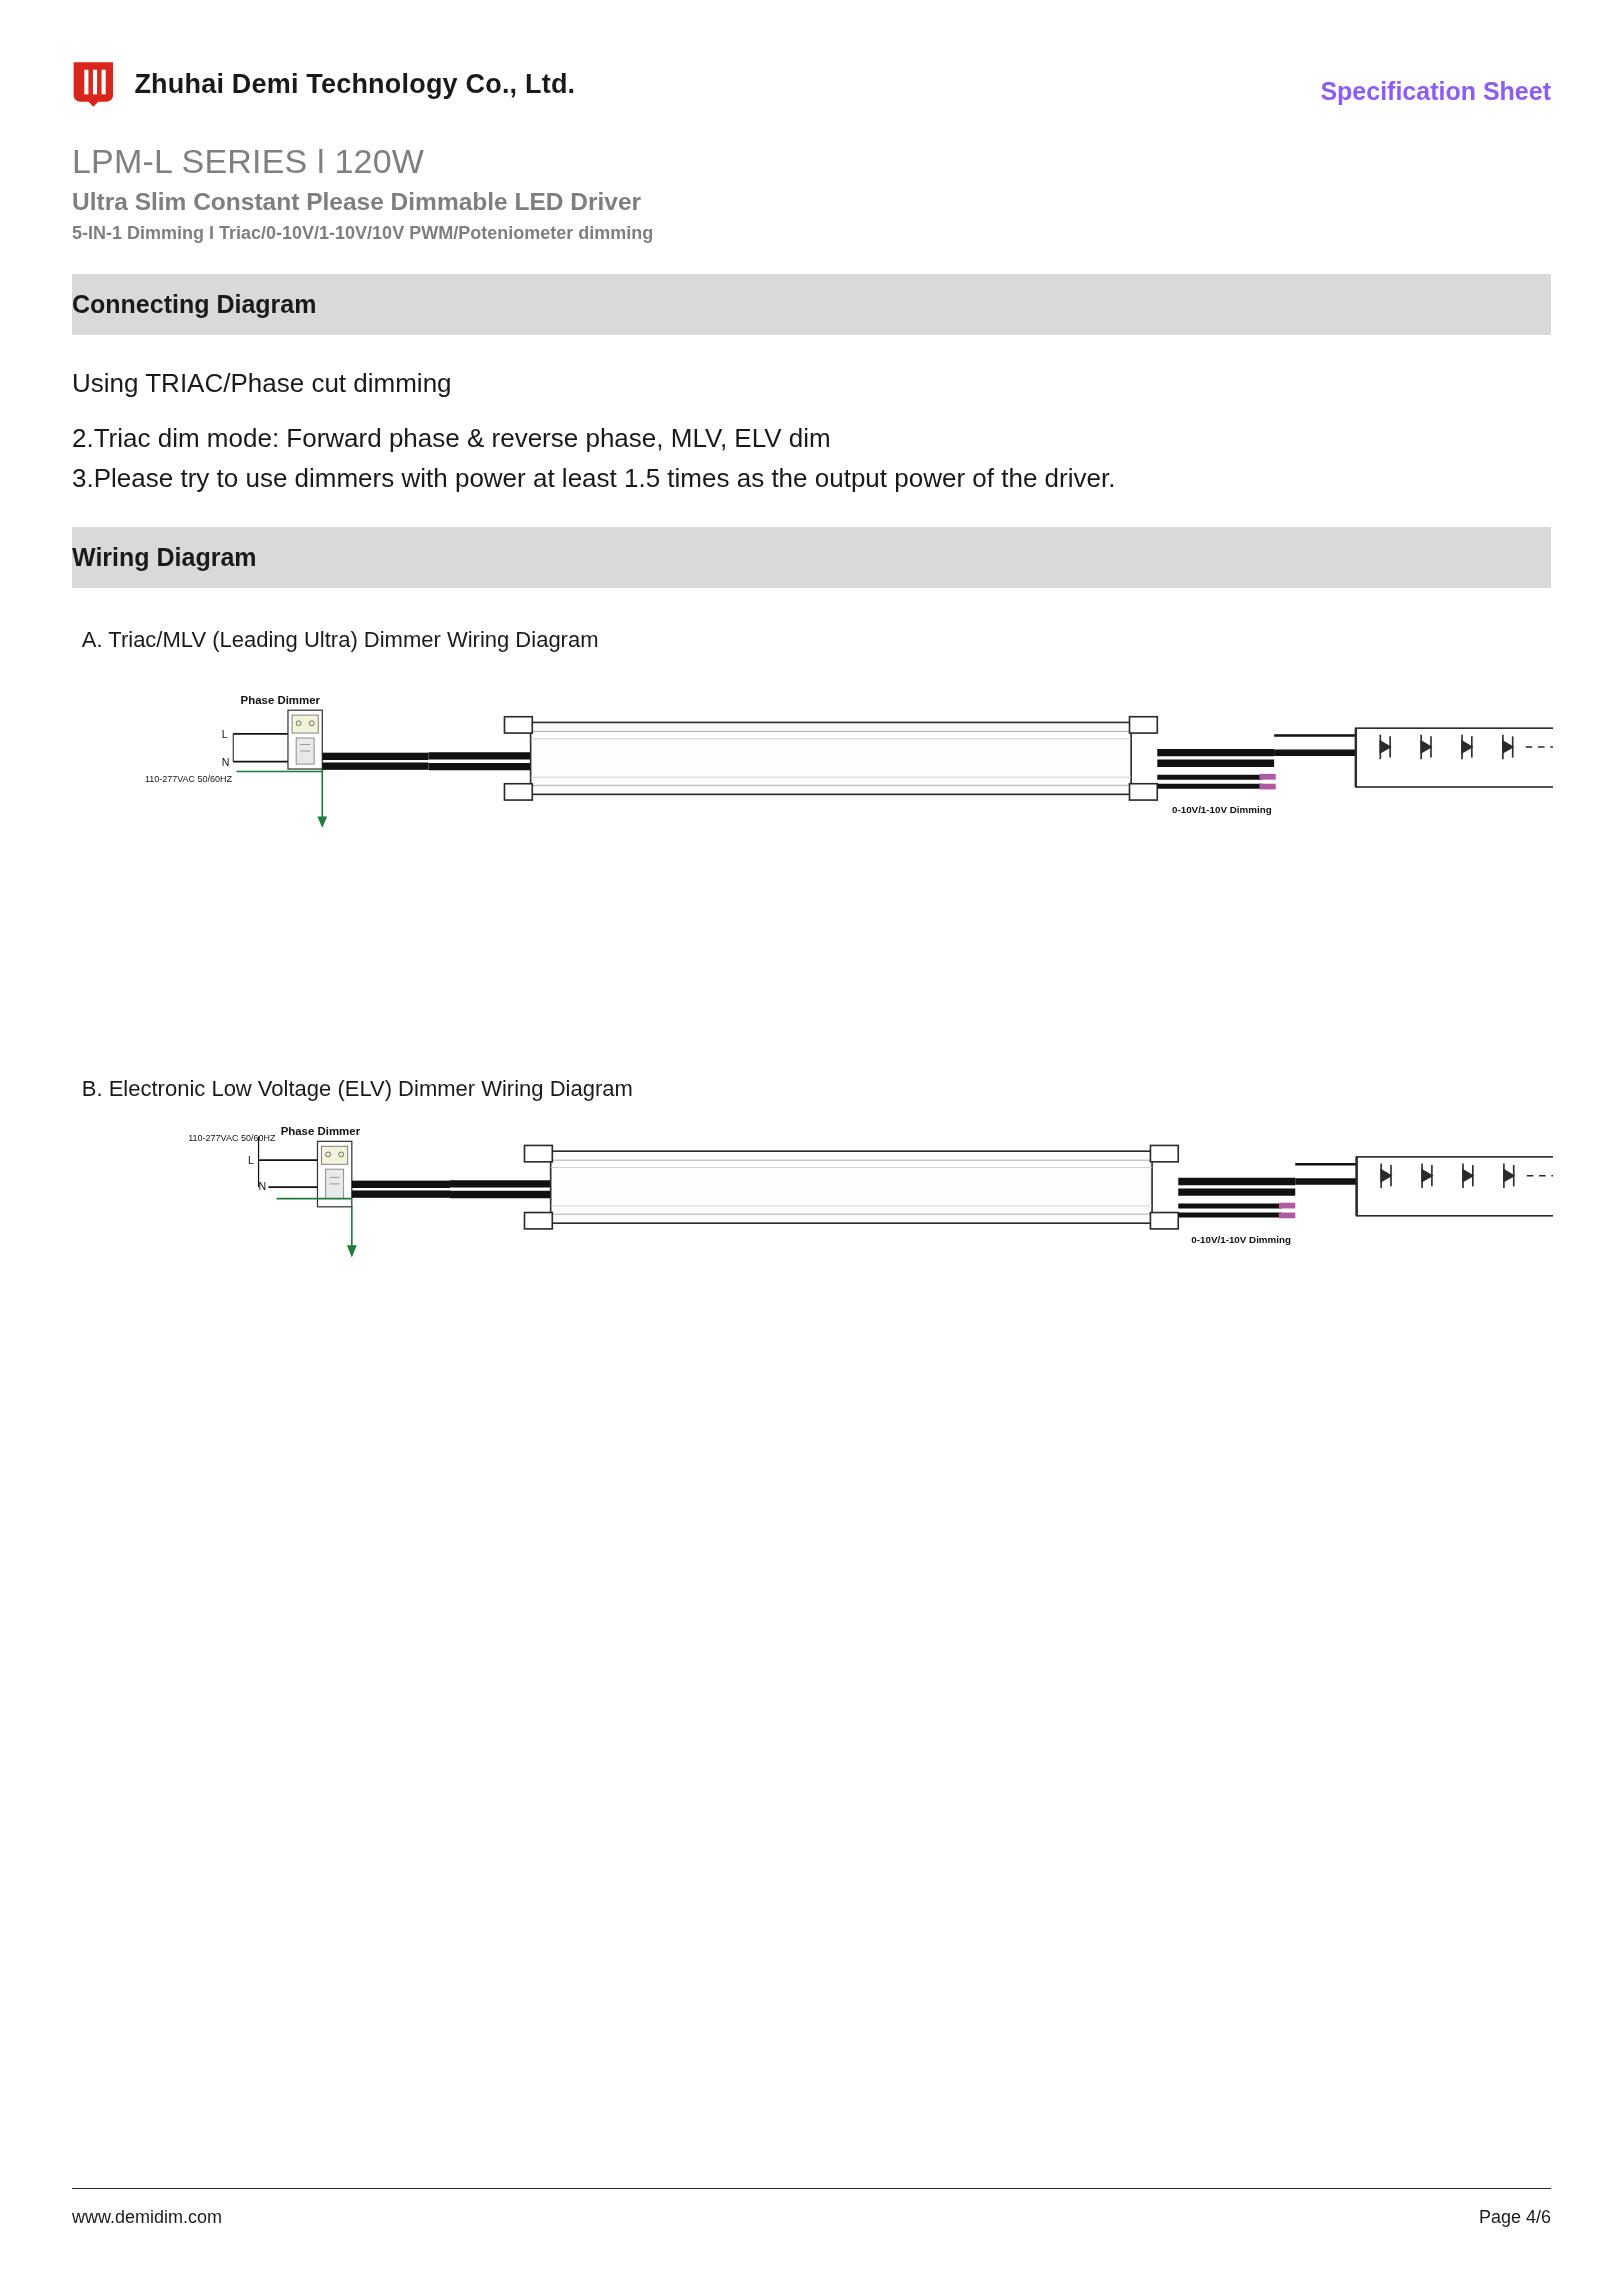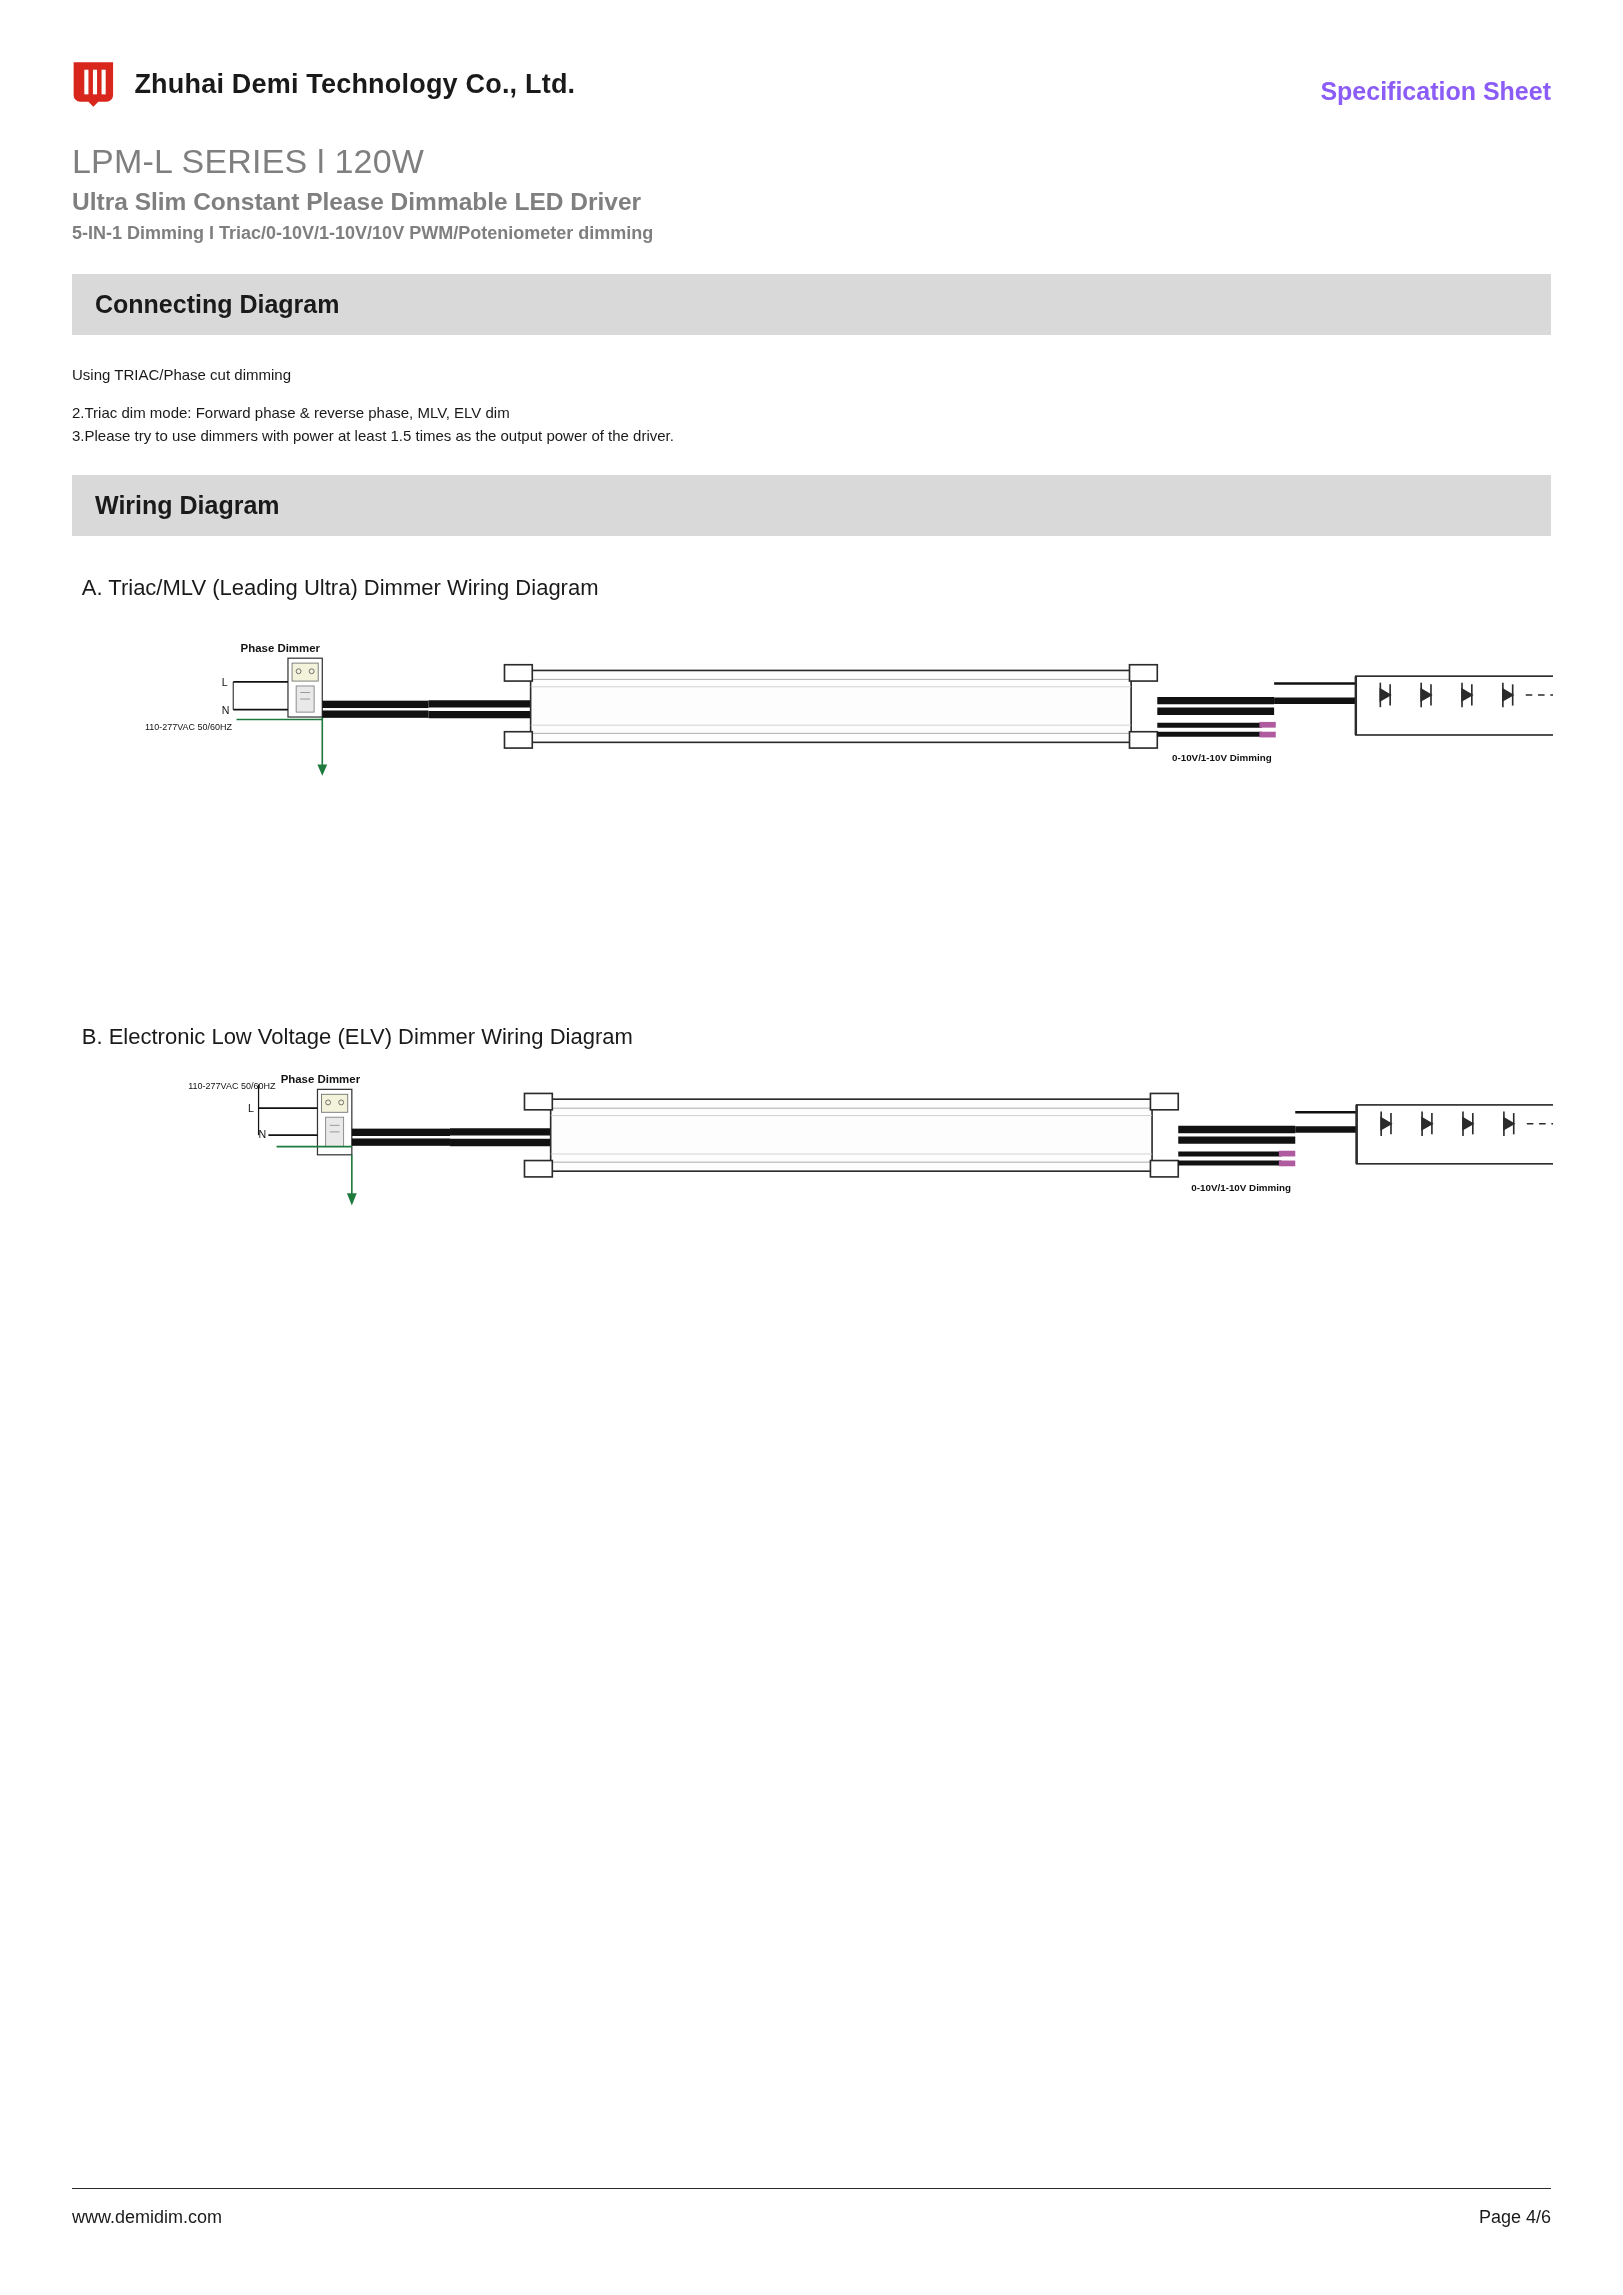--- a/index.html
+++ b/index.html
@@ -77,33 +77,32 @@
     color: #7f7f7f;
     line-height: 1.45;
   }
 
   
   .section-bar {
     background: #d9d9d9;
     height: 61px;
     display: flex;
     align-items: center;
-    padding-left: 23px;
     margin-top: 28px;
   }
   .section-bar .section-title {
     font-size: 25px;
     font-weight: bold;
     color: #1a1a1a;
   }
 
   
   .body-block { margin-top: 28px; }
   .body-line {
-    font-size: 15px;
+    font-size: 26px;
     line-height: 1.55;
     color: #1a1a1a;
   }
   .body-line.lead { margin-bottom: 14.7px; }
 
   
   .diagram-caption {
     font-size: 22px;
     color: #1a1a1a;
     margin-top: 39px;

